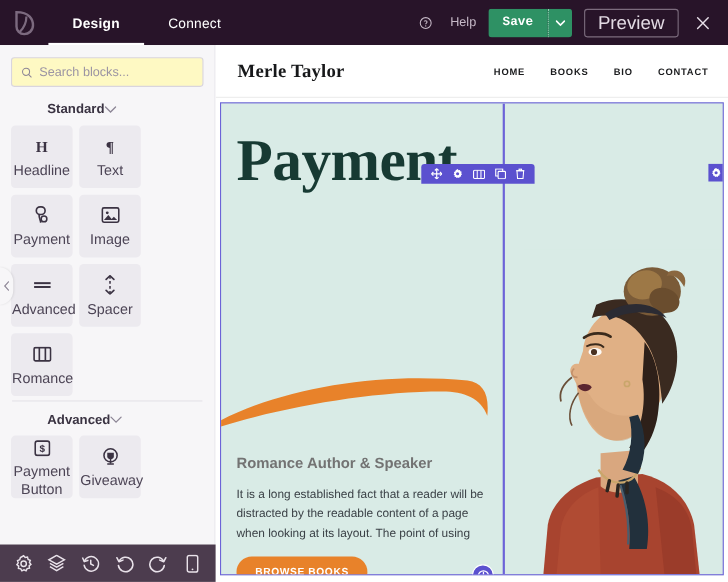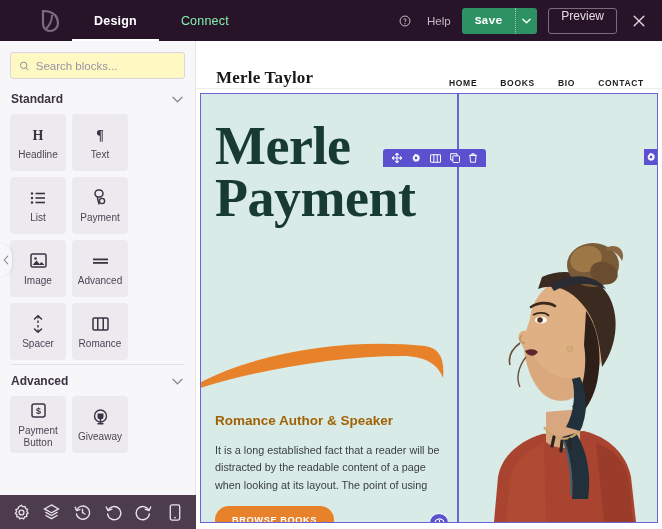--- a/index.html
+++ b/index.html
@@ -6,28 +6,28 @@
   html, body {
     width: 662px; height: 529px;
     font-family: "Liberation Sans", sans-serif;
     background: #ffffff; overflow: hidden;
   }
   #app { position: relative; width: 662px; height: 529px; overflow: hidden; }
 
   
   .topbar {
     position: absolute; top: 0; left: 0; width: 662px; height: 41px;
-    background: #281429; display: flex; align-items: center; padding-left: 28px;
+    background: #281429; display: flex; align-items: center;
   }
   .logo-wrap { width: 44px; display: flex; align-items: center; justify-content: center; }
   .logo-wrap svg { display: block; }
   .tabs { display: flex; height: 41px; align-items: stretch; }
   .tab {
     display: flex; align-items: center; justify-content: center;
-    padding: 0 22px; font-size: 12.5px; color: #86efac; letter-spacing: .2px;
+    padding: 0 22px; font-size: 12.5px; color: #ffffff; letter-spacing: .2px;
     position: relative; cursor: pointer;
   }
   .tab.active { color: #ffffff; font-weight: bold; }
   .tab.active::after {
     content: ""; position: absolute; left: 0; right: 0; bottom: -2px; height: 4px;
     background: #ffffff;
   }
   .topbar-right {
     margin-left: auto; display: flex; align-items: center; gap: 11px; padding-right: 12px;
   }
@@ -39,21 +39,21 @@
   .save-btn {
     background: #2e9164; color: #fff; font-size: 11.5px; font-weight: bold;
     display: flex; align-items: center; padding: 0 13px; cursor: pointer;
   }
   .save-split {
     background: #2e9164; width: 22px; display: flex; align-items: center; justify-content: center;
     border-left: 1px dotted rgba(255,255,255,.5); cursor: pointer;
   }
   .preview-btn {
     height: 26px; border: 1px solid #7c6c7e; border-radius: 3px; color: #e3dbe4;
-    font-size: 12px; display: flex; align-items: flex-start; padding: 0 12px; cursor: pointer;
+    font-size: 17px; display: flex; align-items: center; padding: 0 12px; cursor: pointer;
   }
   .close-btn {
     width: 22px; height: 26px; display: flex; align-items: center; justify-content: center;
     color: #e5dde6; font-size: 17px; cursor: pointer; line-height: 1;
   }
 
   
   .sidebar {
     position: absolute; top: 41px; left: 0; width: 196px; height: 454px;
     background: #f7f6f8; overflow: hidden; border-right: 1px solid #e6e3e9;
@@ -62,55 +62,55 @@
   .search-box {
     height: 27px; background: #fef9c3; border: 1px solid #d9d5de; border-radius: 3px;
     display: flex; align-items: center; padding: 0 8px; gap: 6px;
   }
   .search-box input {
     border: none; outline: none; background: transparent; font-size: 11.5px;
     color: #5a5263; font-family: "Liberation Sans", sans-serif; width: 100%;
   }
   .search-box input::placeholder { color: #9b94a3; }
   .sec-head {
-    display: flex; align-items: center; justify-content: space-between;
-    padding: 9px 12px 6px 11px; cursor: pointer;
+    display: flex; align-items: center; justify-content: flex-start;
+    padding: 9px 12px 6px 11px; cursor: pointer; margin-left: 32px;
   }
   .sec-head .t { font-size: 12px; font-weight: bold; color: #3a3342; }
   .sec-div { height: 1px; background: #e4e1e8; margin: 4px 11px 0 11px; }
   .grid { display: flex; flex-wrap: wrap; gap: 6px; padding: 2px 10px 0 10px; }
   .blk {
     width: 56px; height: 57px; background: #eceaef; border-radius: 4px;
     display: flex; flex-direction: column; align-items: center; justify-content: center;
     gap: 4px; cursor: pointer;
   }
   .blk .ic { color: #3b3343; height: 20px; display: flex; align-items: center; }
   .blk .lb {
-    font-size: 10px; color: #4c4455; text-align: center; line-height: 1.18;
+    font-size: 13px; color: #4c4455; text-align: center; line-height: 1.18;
     max-width: 54px;
   }
 
   
   .bottombar {
     position: absolute; left: 0; bottom: 0; width: 196px; height: 34px;
     background: #4c3c4e; display: flex; align-items: center;
     justify-content: space-around; padding: 0 6px; z-index: 8;
   }
   .bottombar .bi {
     color: #e9e2ea; cursor: pointer; display: flex; align-items: center; justify-content: center;
     width: 22px; height: 22px;
   }
 
   
   .preview {
     position: absolute; top: 41px; left: 196px; width: 466px; height: 488px;
     background: #ffffff; overflow: hidden;
   }
   .site-header {
-    height: 48px; background: #fff; display: flex; align-items: flex-end;
+    height: 48px; background: #fff; display: flex; align-items: center;
     padding: 0 18px 0 20px; border-bottom: 1px solid #ececec;
   }
   .site-logo {
     font-family: "Liberation Serif", serif; font-size: 17px; font-weight: bold;
     color: #17181a; letter-spacing: .2px;
   }
   .site-nav { margin-left: auto; display: flex; gap: 23px; }
   .site-nav a {
     font-size: 8.5px; font-weight: bold; letter-spacing: .7px; color: #1b1c1e;
     text-decoration: none; cursor: pointer;
@@ -126,21 +126,21 @@
   }
   .hero-left { position: absolute; top: 0; left: 0; width: 256px; height: 100%; }
   .hero-title {
     position: absolute; top: 26px; left: 14px; width: 240px;
     font-family: "Liberation Serif", serif; font-weight: bold;
     font-size: 54px; line-height: .97; color: #173a33; letter-spacing: -.5px;
   }
   .swoosh { position: absolute; top: 238px; left: -4px; width: 252px; height: 62px; }
   .hero-sub {
     position: absolute; top: 319px; left: 14px; width: 236px;
-    font-size: 13.5px; font-weight: bold; color: #a16207;
+    font-size: 13.5px; font-weight: bold; color: #737373;
   }
   .hero-body {
     position: absolute; top: 348px; left: 14px; width: 232px;
     font-size: 10.8px; line-height: 1.62; color: #3a4046;
   }
   .hero-cta {
     position: absolute; top: 412px; left: 14px;
     background: #e8822a; color: #ffffff; border-radius: 17px;
     padding: 9px 17px; font-size: 9.3px; font-weight: bold; letter-spacing: .55px;
     cursor: pointer; display: inline-block;
@@ -257,33 +257,20 @@
       <div class="blk">
         <span class="ic">
           <svg width="16" height="16" viewBox="0 0 16 16">
               <text x="8" y="13" font-size="14" font-family="Liberation Serif, serif" font-weight="bold" fill="#3b3343" text-anchor="middle">¶</text>
             </svg>
         </span>
         <span class="lb">Text</span>
       </div>
       <div class="blk">
         <span class="ic">
-          <svg width="16" height="14" viewBox="0 0 16 14">
-            <circle cx="2" cy="2.5" r="1.2" fill="#3b3343"></circle>
-              <rect x="5.5" y="1.7" width="9.5" height="1.6" fill="#3b3343"></rect>
-            <circle cx="2" cy="7" r="1.2" fill="#3b3343"></circle>
-              <rect x="5.5" y="6.2" width="9.5" height="1.6" fill="#3b3343"></rect>
-            <circle cx="2" cy="11.5" r="1.2" fill="#3b3343"></circle>
-              <rect x="5.5" y="10.7" width="9.5" height="1.6" fill="#3b3343"></rect>
-          </svg>
-        </span>
-        <span class="lb">List</span>
-      </div>
-      <div class="blk">
-        <span class="ic">
           <svg width="16" height="17" viewBox="0 0 16 17">
             <rect x="3" y="1" width="8" height="7" rx="3.5" fill="none" stroke="#3b3343" stroke-width="1.5"></rect>
             <path d="M5.5 8 C5.5 12 7 13 7 15.5" fill="none" stroke="#3b3343" stroke-width="1.5"></path>
             <circle cx="10" cy="12" r="2.6" fill="none" stroke="#3b3343" stroke-width="1.4"></circle>
           </svg>
         </span>
         <span class="lb">Payment</span>
       </div>
       <div class="blk">
         <span class="ic">
@@ -410,21 +397,20 @@
         <a>BIO</a>
         <a>CONTACT</a>
       </div>
     </div>
 
     <div class="canvas">
       <div class="section">
 
         <div class="hero-left">
           <div class="hero-title">
-            <div>Merle</div>
             <div>Payment</div>
           </div>
 
           <svg class="swoosh" viewBox="0 0 252 62">
             <path d="M0 52 C60 20 150 6 228 14 C242 16 248 26 246 46 C240 30 225 24 205 24 C140 24 60 38 0 57 Z" fill="#e8822a"></path>
           </svg>
 
           <div class="hero-sub">Romance Author &amp; Speaker</div>
           <div class="hero-body">It is a long established fact that a reader will be distracted by the readable content of a page when looking at its layout. The point of using</div>
           <div class="hero-cta">BROWSE BOOKS</div>

